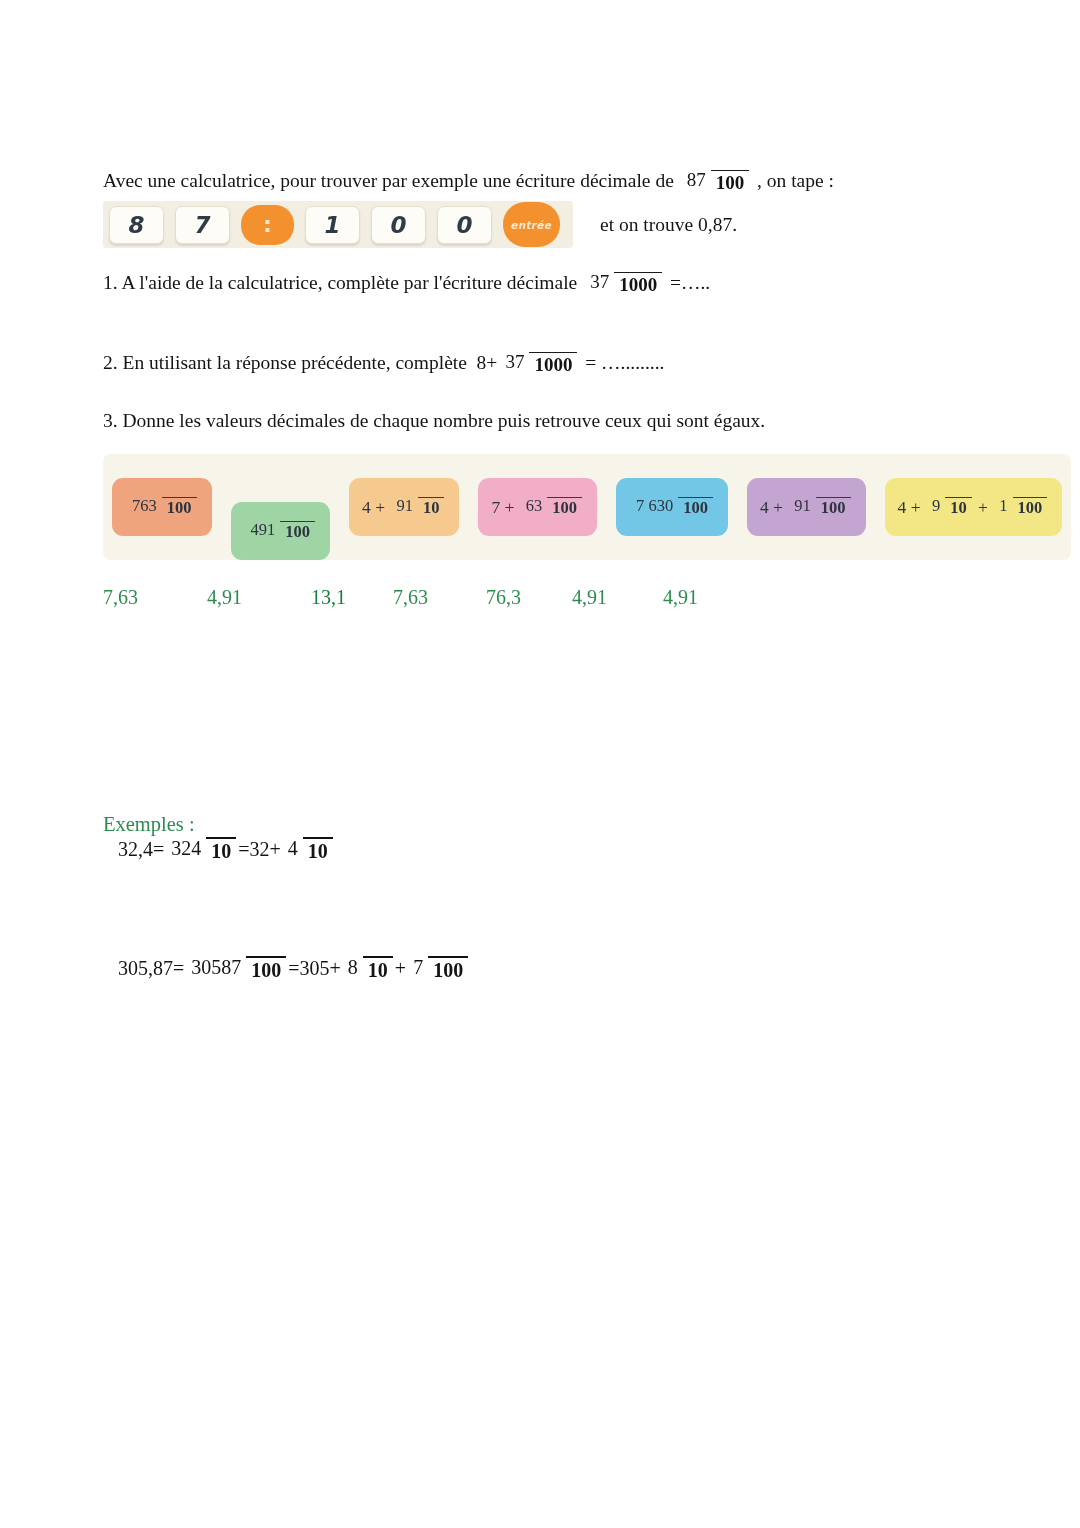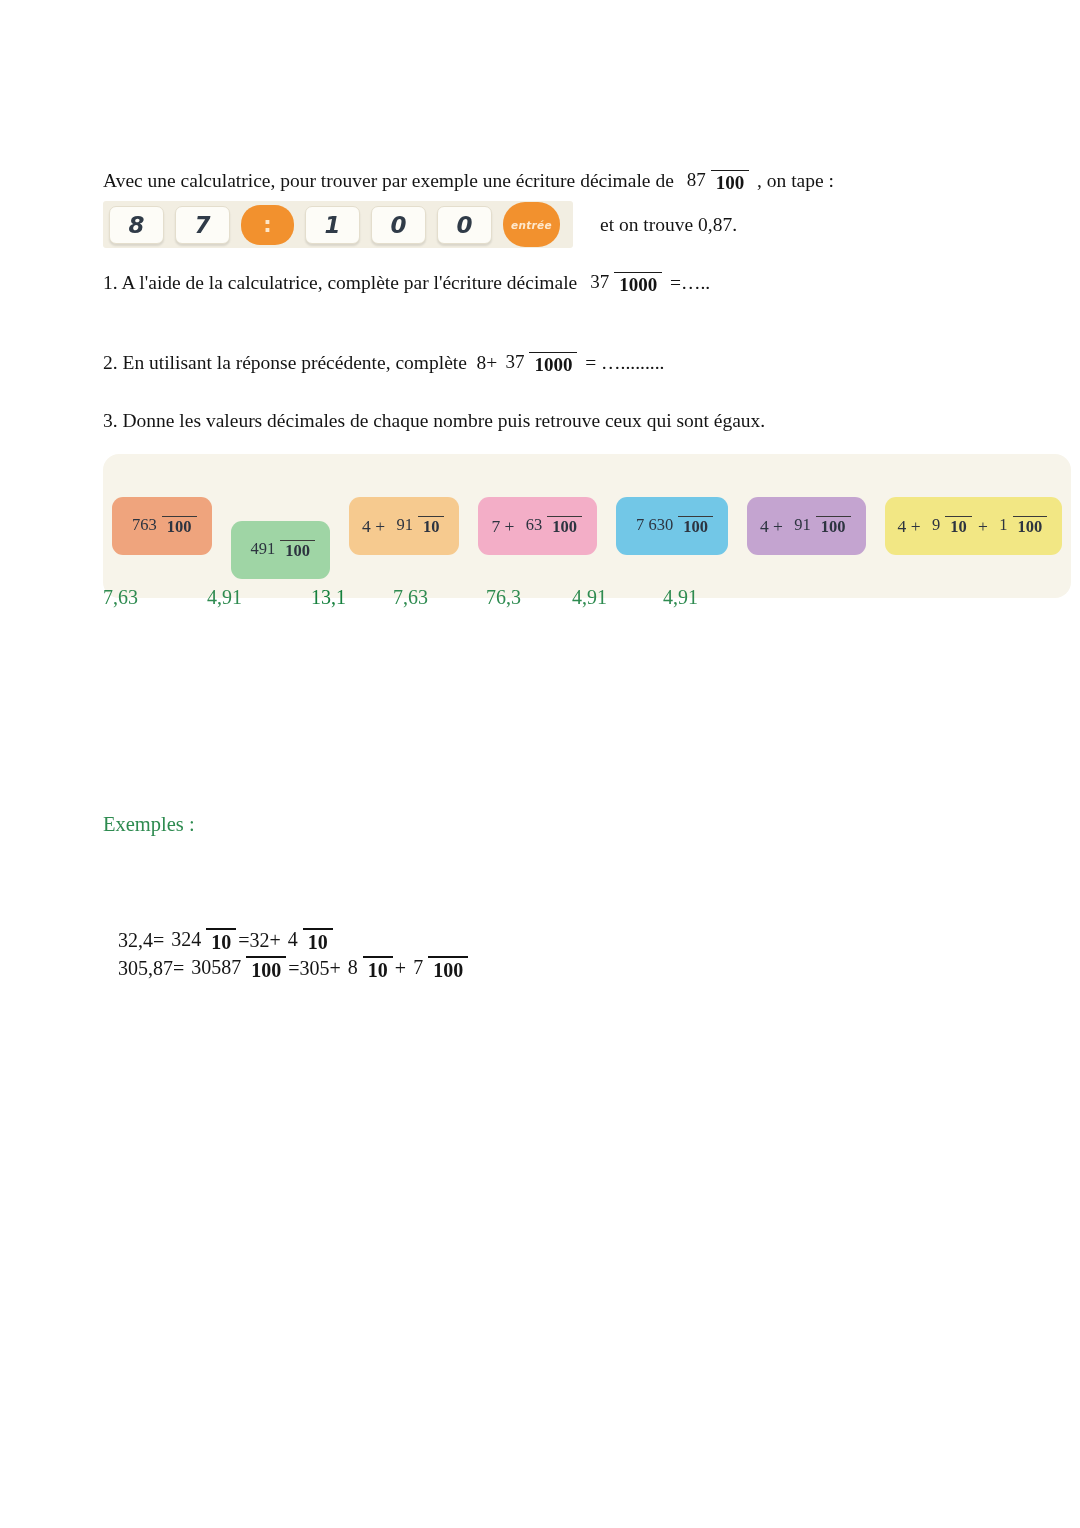--- a/index.html
+++ b/index.html
@@ -65,44 +65,44 @@
   }
   .calc-result{margin-left:27px;font-size:19.5px;white-space:pre;}
 
   .question{position:absolute;left:103px;}
   .q1{top:258px;height:50px;}
   .q2{top:316px;height:52px;margin-top:21px;}
   .q3{top:410px;}
 
   .cards-row{
     position:absolute;left:103px;top:454px;
-    border-radius:16px;
+    border-radius:8px;
     display:flex;align-items:center;gap:19px;
-    padding:19px 9px;
+    padding:0 9px;
   }
   .card{
     border-radius:11px;
     min-height:58px;box-sizing:border-box;
     padding:5px 13px;
     display:flex;align-items:center;
     font-size:17.5px;color:#2d3440;
   }
   .card .txt{white-space:pre;}
   .card .frac{font-size:16.5px;margin:0 2px;}
   .card .frac .den{border-top:1.4px solid #3a3a3a;}
 
   .answers-row{position:absolute;left:103px;top:586px;width:720px;height:28px;}
   .answer{position:absolute;top:0;font-size:20px;white-space:pre;}
 
   .examples-heading{
     position:absolute;left:103px;top:813px;
     font-size:20.5px;
   }
   .example-line{position:absolute;left:118px;font-size:20px;}
-  .ex1{top:928px;}
+  .ex1{top:837px;}
   .ex2{top:956px;}
   .example-line .frac{font-size:20px;margin:0 2px;}
   .example-line .frac .den{border-top:2px solid #111;}
 </style>
 </head>
 <body>
 
 <div class="page">
 
 

